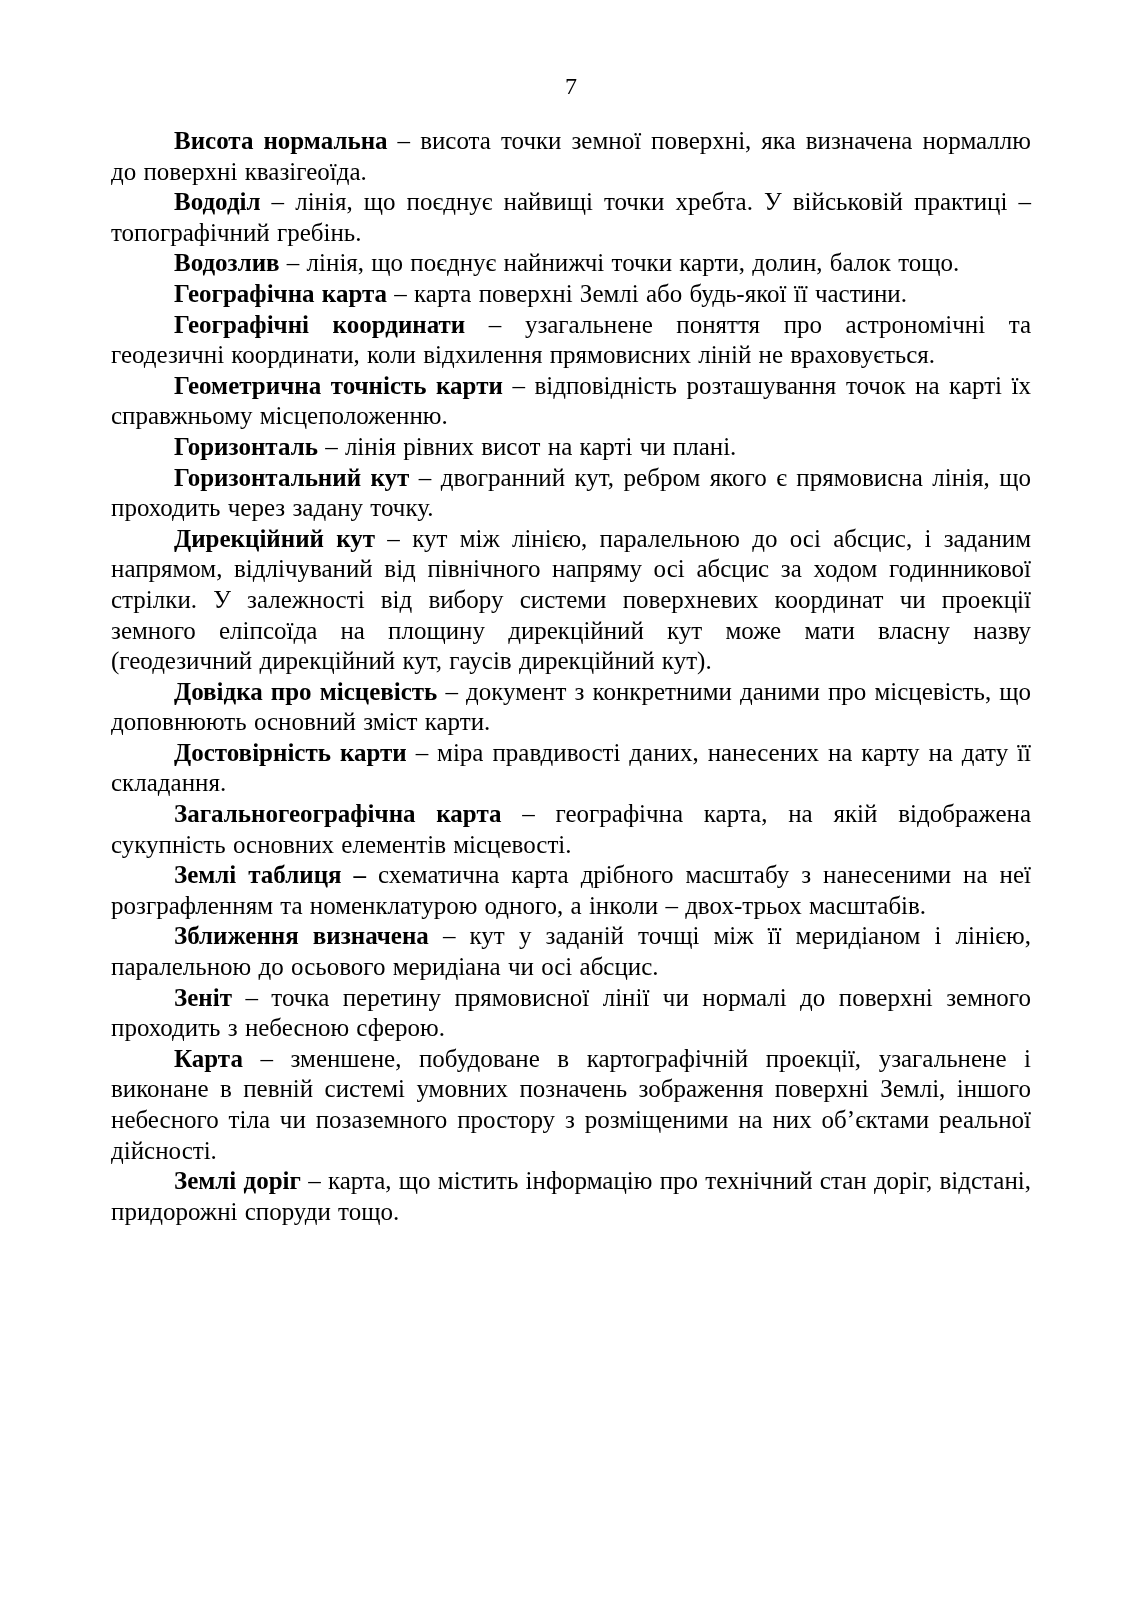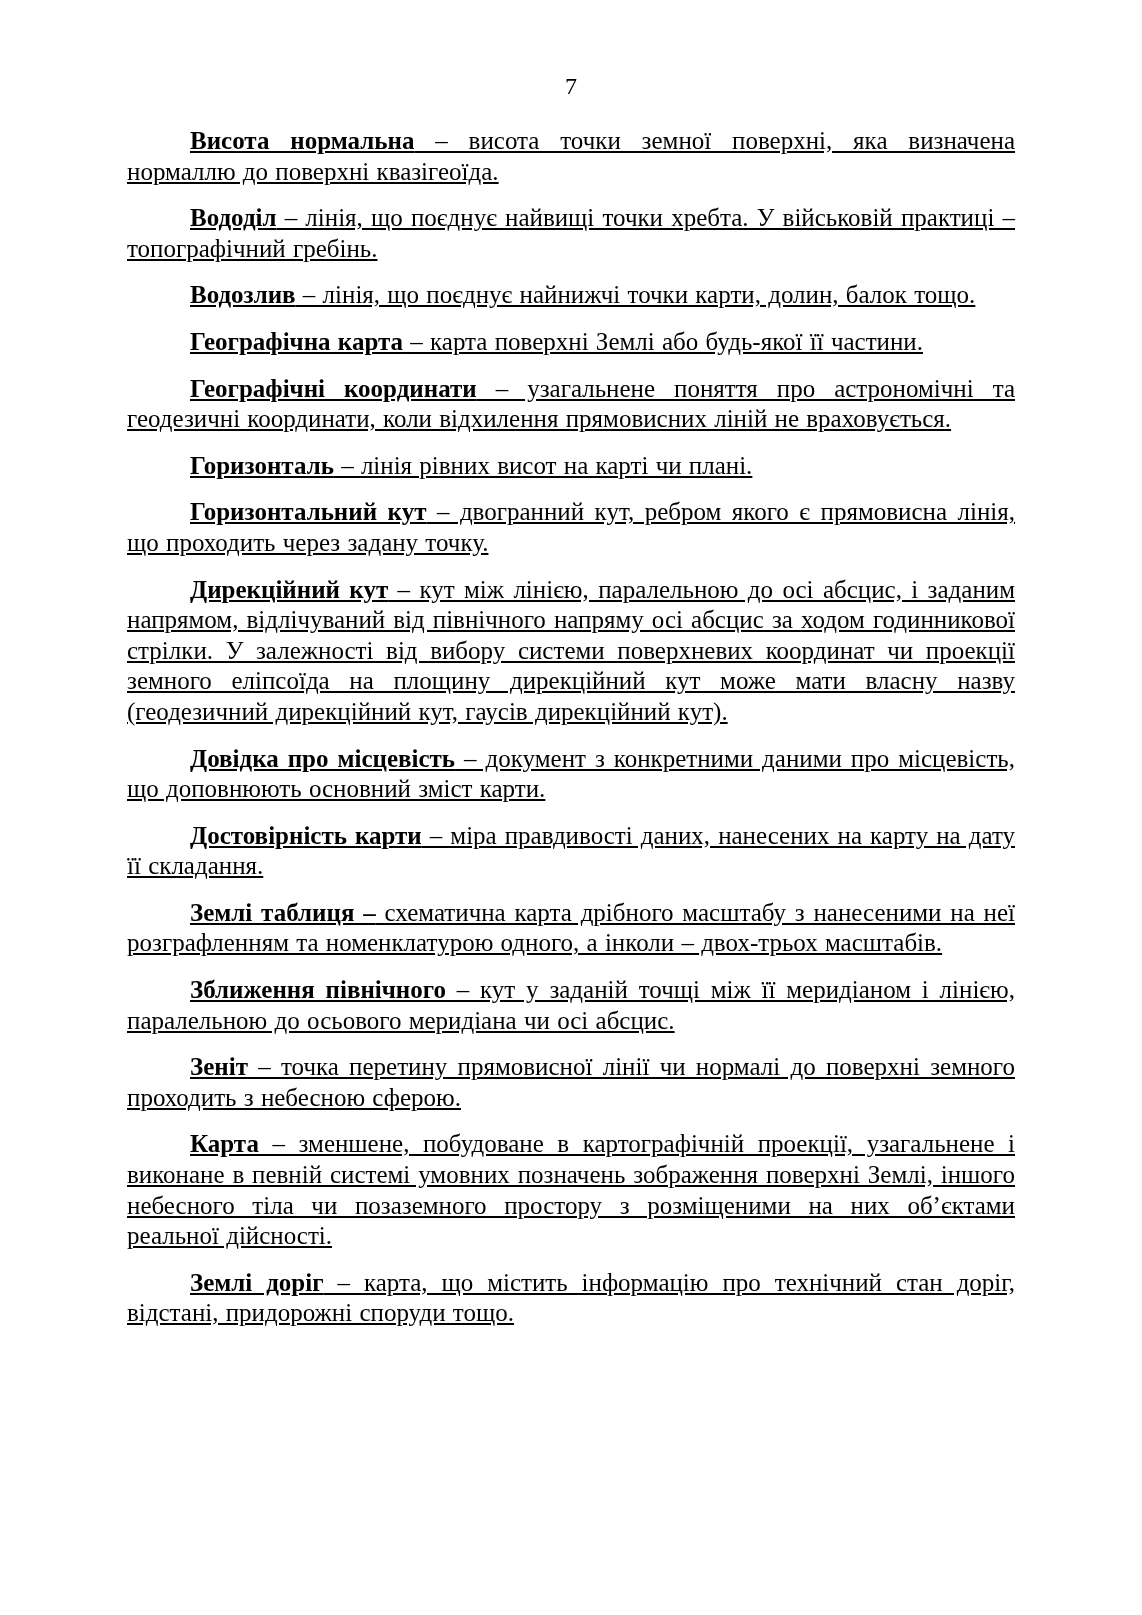--- a/index.html
+++ b/index.html
@@ -24,43 +24,44 @@
     line-height: 28px;
     margin-bottom: 26px;
   }
   .content {
     text-align: justify;
     font-size: 25px;
     line-height: 30.6px;
     word-spacing: 1px;
   }
   .para {
-    margin: 16px;
+    margin: 0;
     text-indent: 63px;
-    text-decoration: underline;
   }
   .term {
     font-weight: bold;
   }
 </style>
 </head>
 <body>
 
 <div class="page">
   <div class="page-number">7</div>
   <div class="content">
     <p class="para"><span class="term">Висота нормальна</span><span> – висота точки земної поверхні, яка визначена нормаллю до поверхні квазігеоїда.</span></p>
     <p class="para"><span class="term">Вододіл</span><span> – лінія, що поєднує найвищі точки хребта. У військовій практиці – топографічний гребінь.</span></p>
     <p class="para"><span class="term">Водозлив</span><span> – лінія, що поєднує найнижчі точки карти, долин, балок тощо.</span></p>
     <p class="para"><span class="term">Географічна карта</span><span> – карта поверхні Землі або будь-якої її частини.</span></p>
     <p class="para"><span class="term">Географічні координати</span><span> – узагальнене поняття про астрономічні та геодезичні координати, коли відхилення прямовисних ліній не враховується.</span></p>
+    <p class="para"><span class="term">Геометрична точність карти</span><span> – відповідність розташування точок на карті їх справжньому місцеположенню.</span></p>
     <p class="para"><span class="term">Горизонталь</span><span> – лінія рівних висот на карті чи плані.</span></p>
     <p class="para"><span class="term">Горизонтальний кут</span><span> – двогранний кут, ребром якого є прямовисна лінія, що проходить через задану точку.</span></p>
     <p class="para"><span class="term">Дирекційний кут</span><span> – кут між лінією, паралельною до осі абсцис, і заданим напрямом, відлічуваний від північного напряму осі абсцис за ходом годинникової стрілки. У залежності від вибору системи поверхневих координат чи проекції земного еліпсоїда на площину дирекційний кут може мати власну назву (геодезичний дирекційний кут, гаусів дирекційний кут).</span></p>
     <p class="para"><span class="term">Довідка про місцевість</span><span> – документ з конкретними даними про місцевість, що доповнюють основний зміст карти.</span></p>
     <p class="para"><span class="term">Достовірність карти</span><span> – міра правдивості даних, нанесених на карту на дату її складання.</span></p>
+    <p class="para"><span class="term">Загальногеографічна карта</span><span> – географічна карта, на якій відображена сукупність основних елементів місцевості.</span></p>
     <p class="para"><span class="term">Землі таблиця –</span><span> схематична карта дрібного масштабу з нанесеними на неї розграфленням та номенклатурою одного, а інколи – двох-трьох масштабів.</span></p>
-    <p class="para"><span class="term">Зближення північного</span><span> – кут у заданій точщі між її меридіаном і лінією, паралельною до осьового меридіана чи осі абсцис.</span></p>
+    <p class="para"><span class="term">Зближення визначена</span><span> – кут у заданій точщі між її меридіаном і лінією, паралельною до осьового меридіана чи осі абсцис.</span></p>
     <p class="para"><span class="term">Зеніт</span><span> – точка перетину прямовисної лінії чи нормалі до поверхні земного проходить з небесною сферою.</span></p>
     <p class="para"><span class="term">Карта</span><span> – зменшене, побудоване в картографічній проекції, узагальнене і виконане в певній системі умовних позначень зображення поверхні Землі, іншого небесного тіла чи позаземного простору з розміщеними на них об’єктами реальної дійсності.</span></p>
     <p class="para"><span class="term">Землі доріг</span><span> – карта, що містить інформацію про технічний стан доріг, відстані, придорожні споруди тощо.</span></p>
   </div>
 </div>
 
 </body></html>

